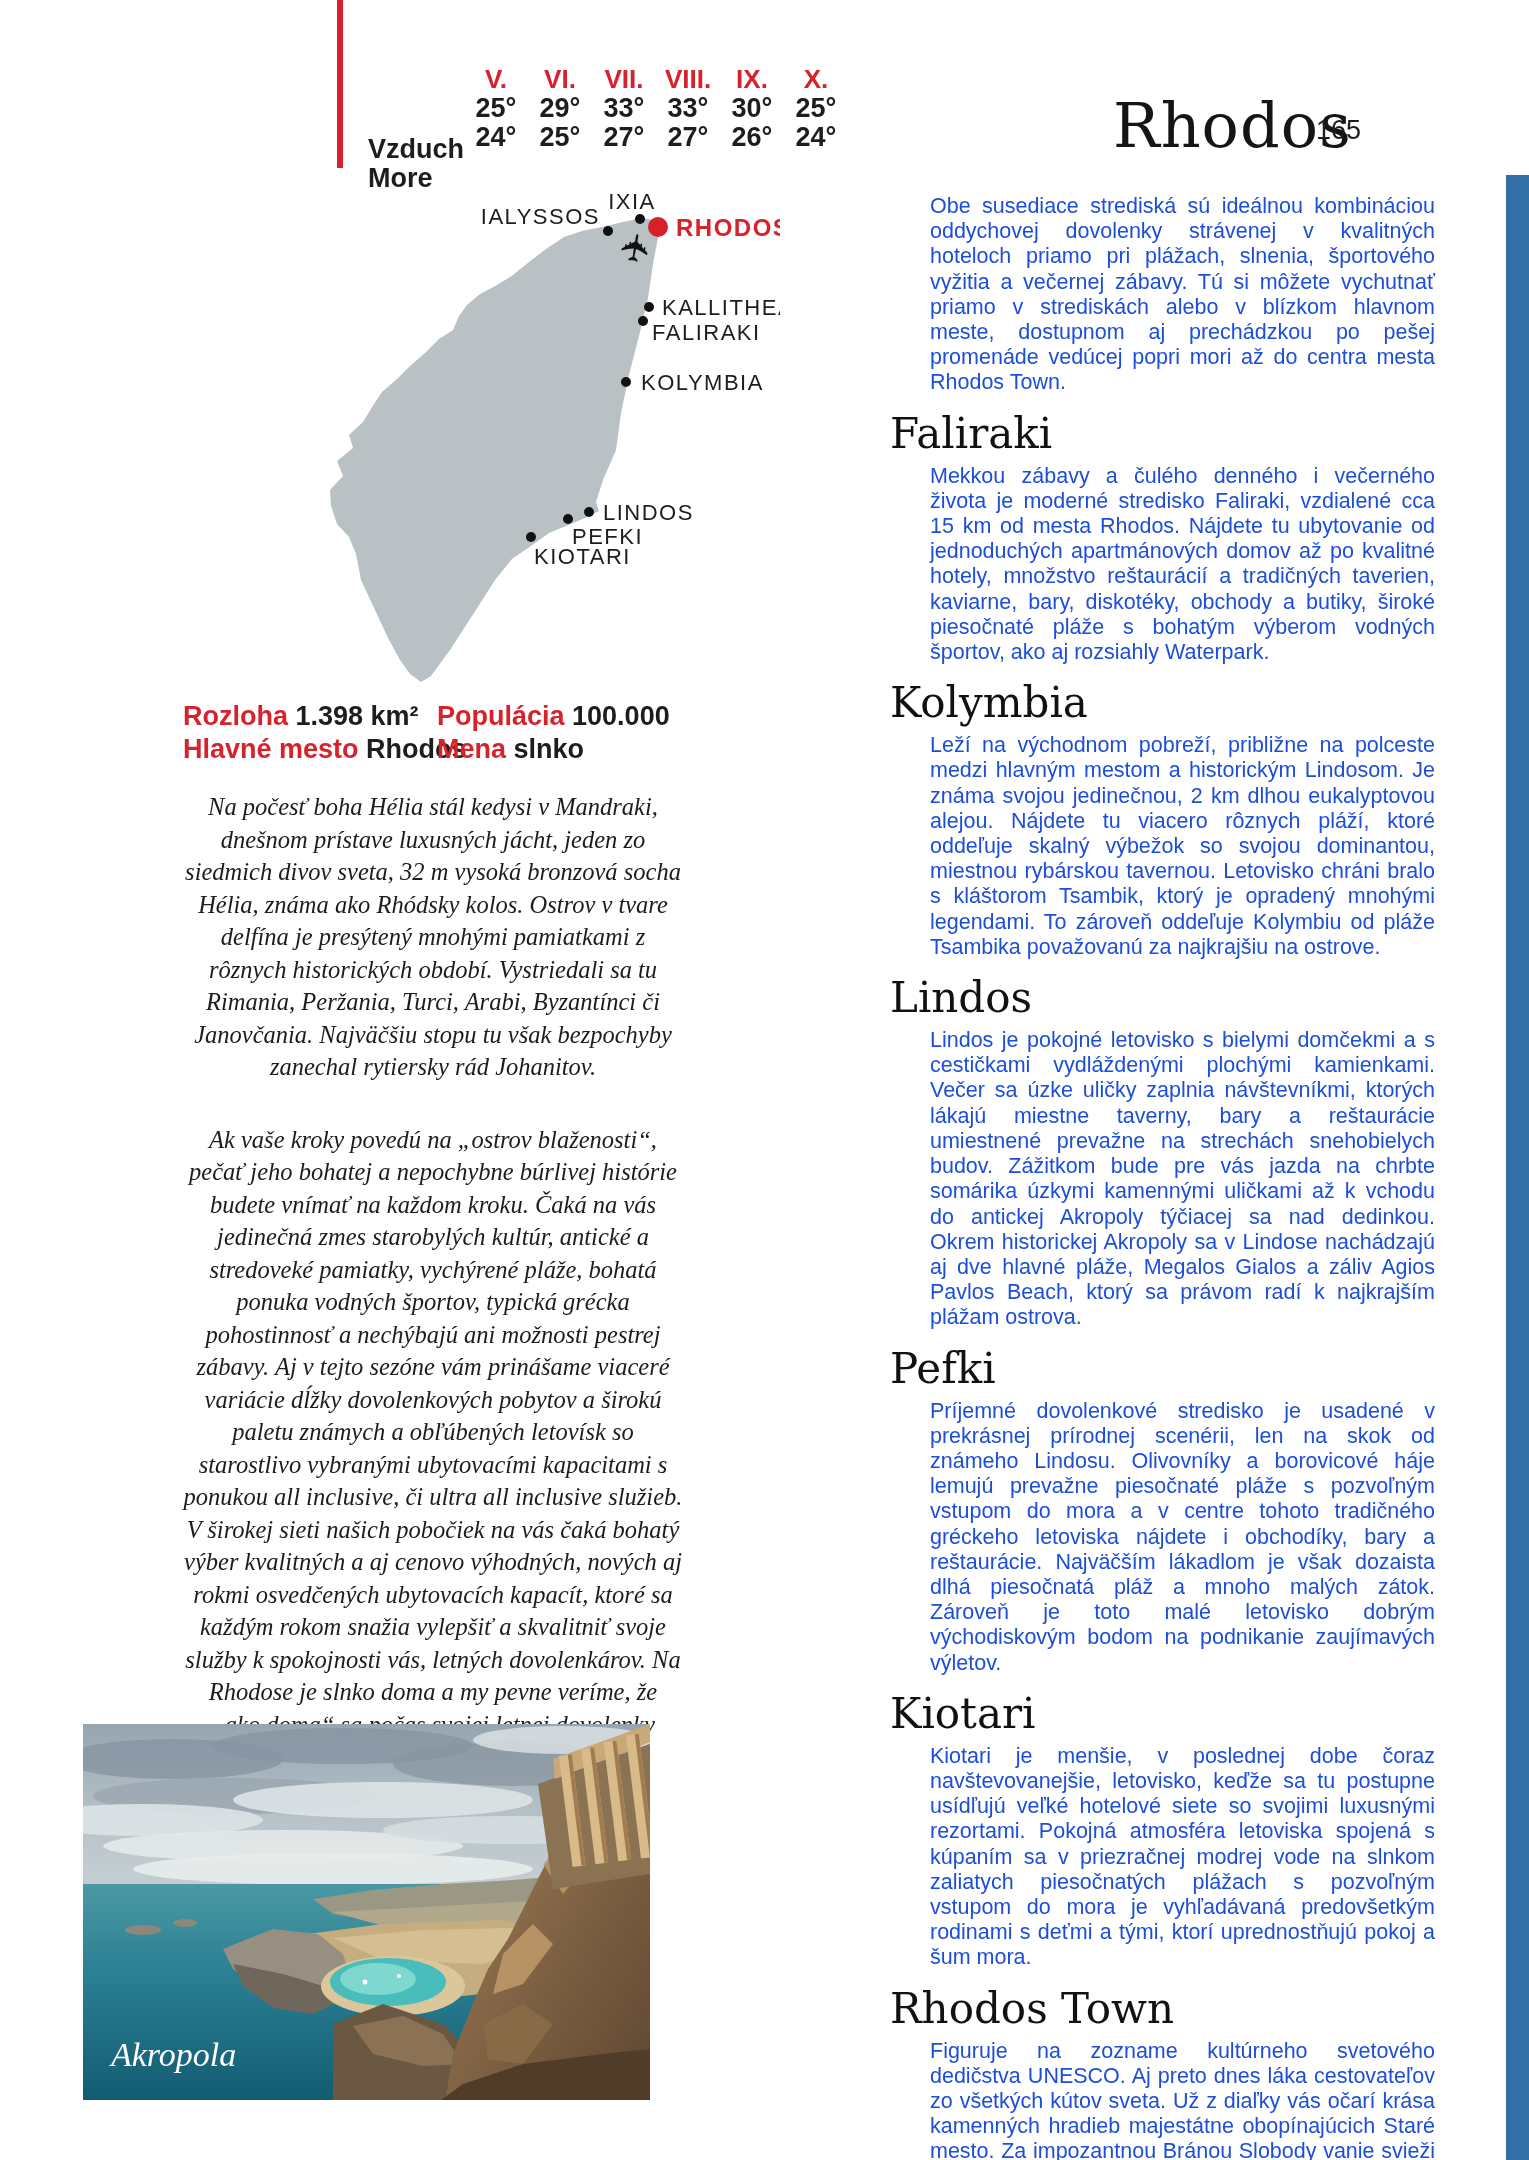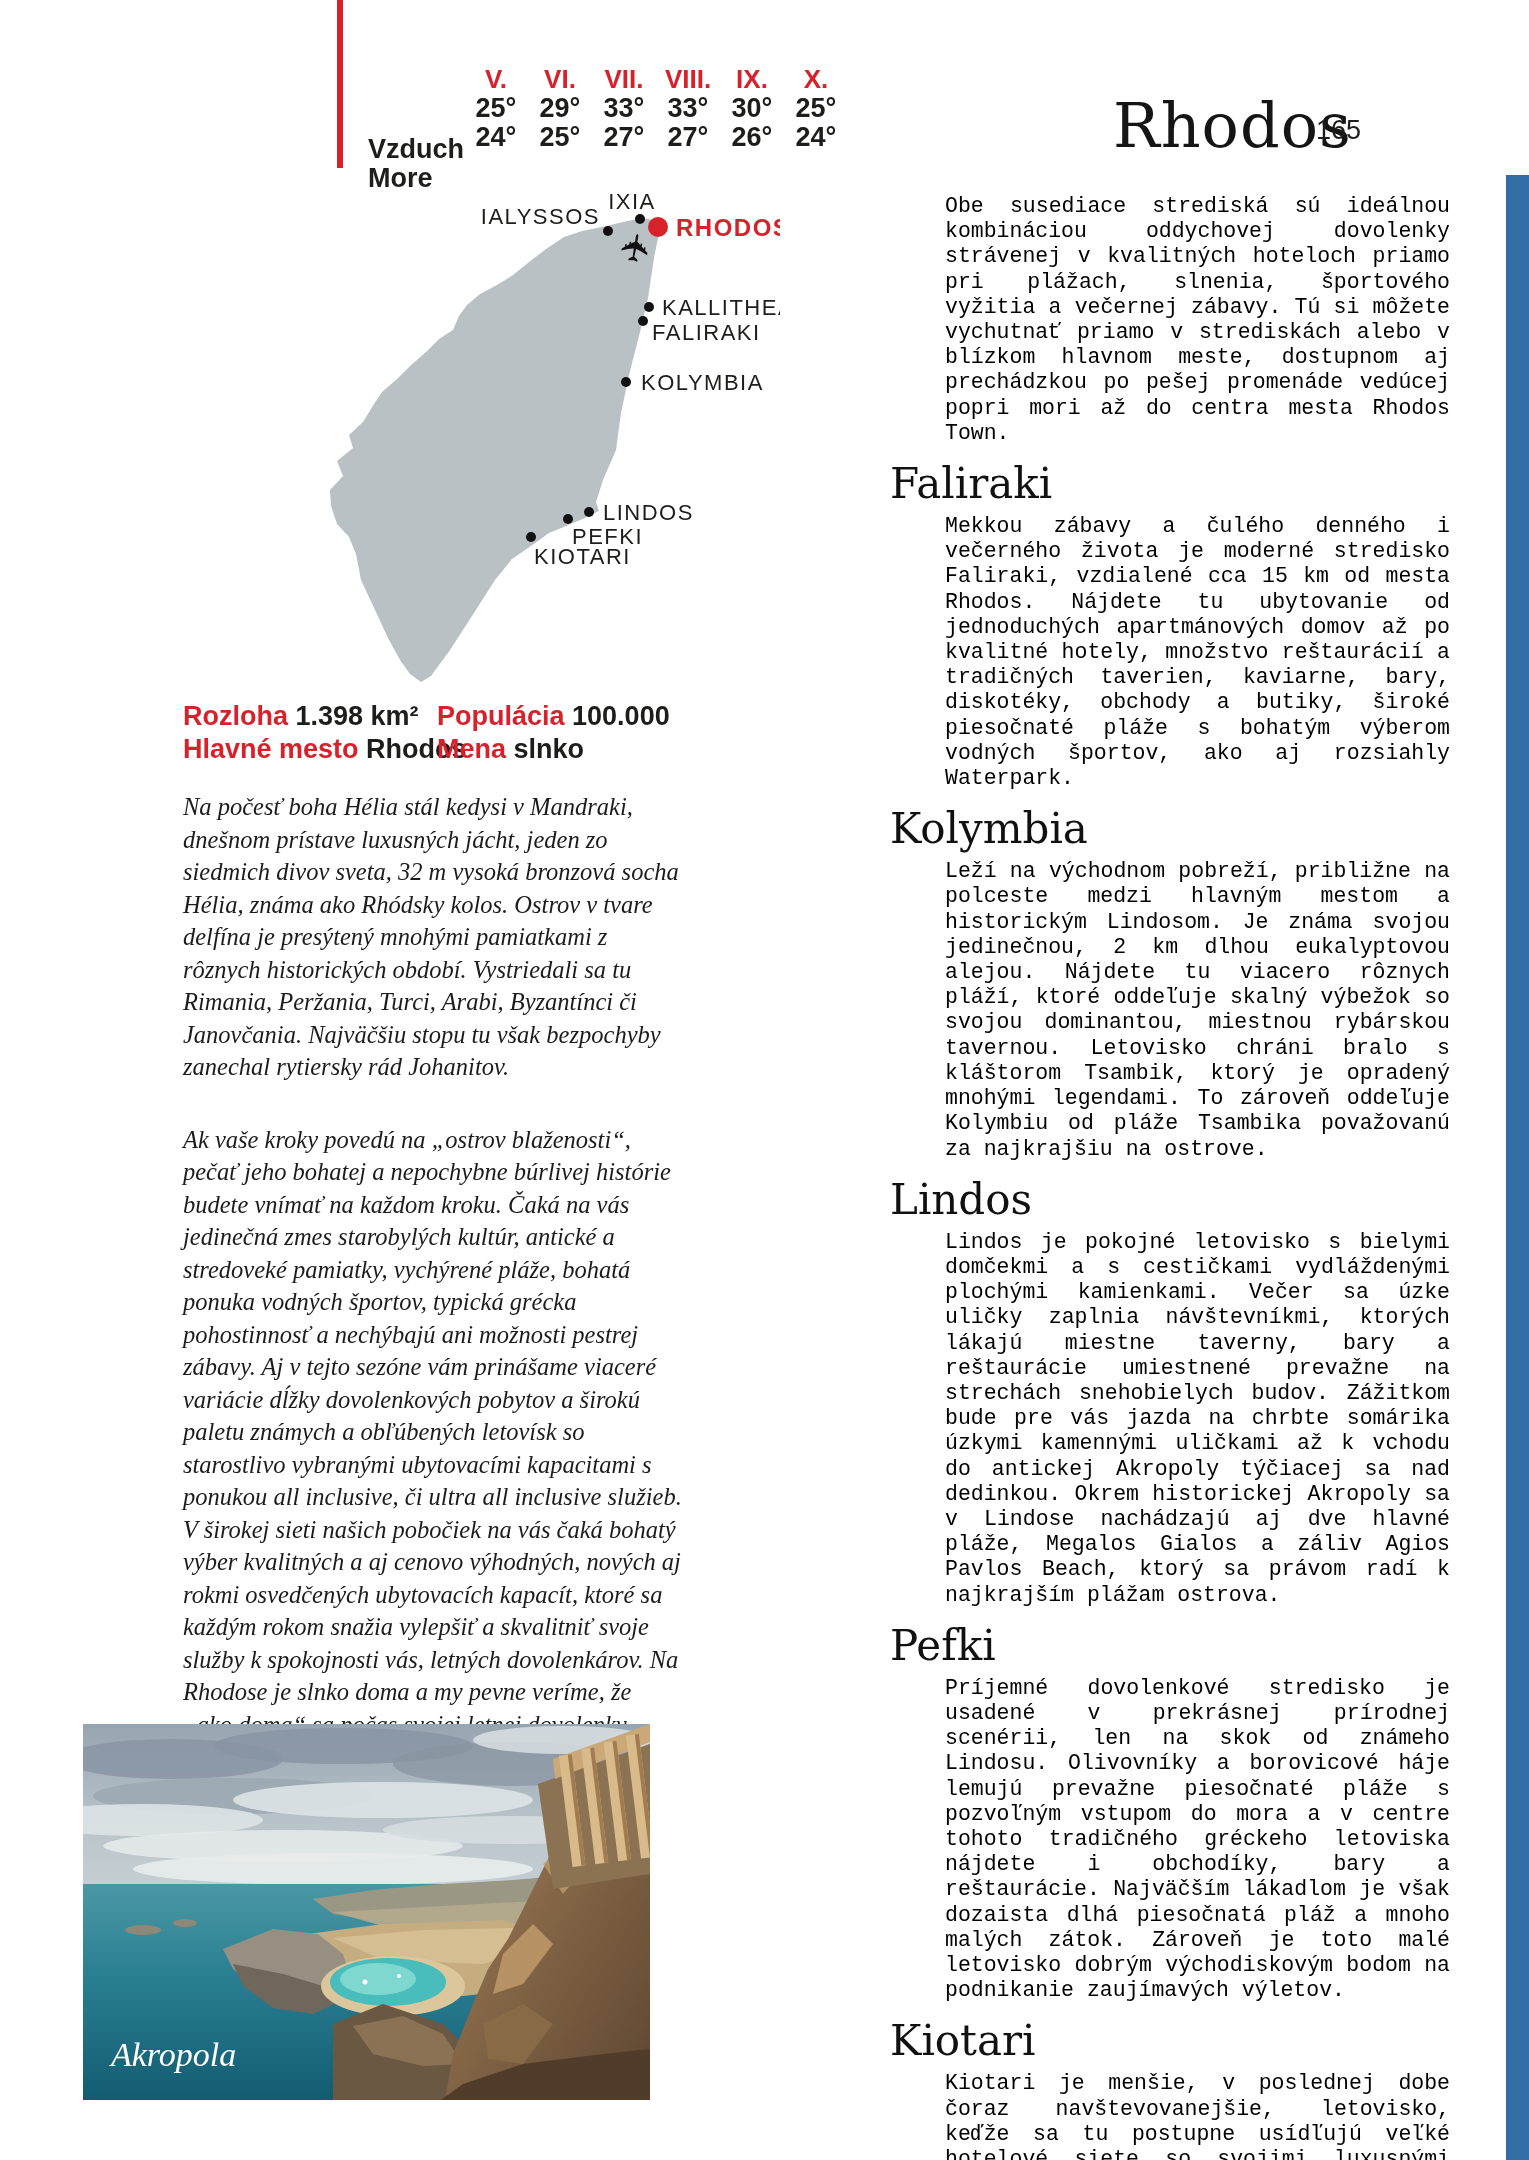--- a/index.html
+++ b/index.html
@@ -34,36 +34,36 @@
   .facts{position:absolute;left:183px;top:700px;font-weight:bold;font-size:27px;line-height:33px;}
   .facts-col{position:absolute;top:0;white-space:nowrap;}
   .facts-col.c1{left:0;}
   .facts-col.c2{left:254px;}
   .fl{color:#d7222b;}
   .fv{color:#1d1d1b;}
 
   
   .intro{position:absolute;left:183px;top:791px;width:500px;
          font-family:"Liberation Serif",serif;font-style:italic;
-         font-size:24.5px;line-height:32.5px;color:#1c1c1c;}
+         font-size:24.5px;line-height:32.5px;color:#1c1c1c;text-align:center;}
   .intro p{margin:0 0 40px 0;}
 
   
   .photo{position:absolute;left:83px;top:1724px;width:567px;height:376px;overflow:hidden;}
   .photo svg{display:block;}
   .photo-caption{position:absolute;left:28px;bottom:26px;
                  font-family:"Liberation Serif",serif;font-style:italic;
                  font-size:34px;color:#ffffff;}
 
   
   .sections{position:absolute;left:890px;top:194px;width:563px;}
   .section h2{margin:0 0 7px 0;font-family:"DejaVu Serif",serif;font-weight:400;
               font-size:42px;line-height:46px;color:#111;}
-  .sec-body{margin:0 0 15px 55px;width:505px;text-align:justify;
-            font-size:21.5px;line-height:25.2px;color:#000000;font-family:Liberation Mono, monospace;}
+  .sec-body{margin:0 0 15px 40px;width:505px;text-align:justify;
+            font-size:21.5px;line-height:25.2px;color:#1d4ed8;}
 </style>
 </head>
 <body>
 
 <div class="page">
 
   <div class="red-rule"></div>
 
   <div class="temps-table">
     <div class="trow months">

